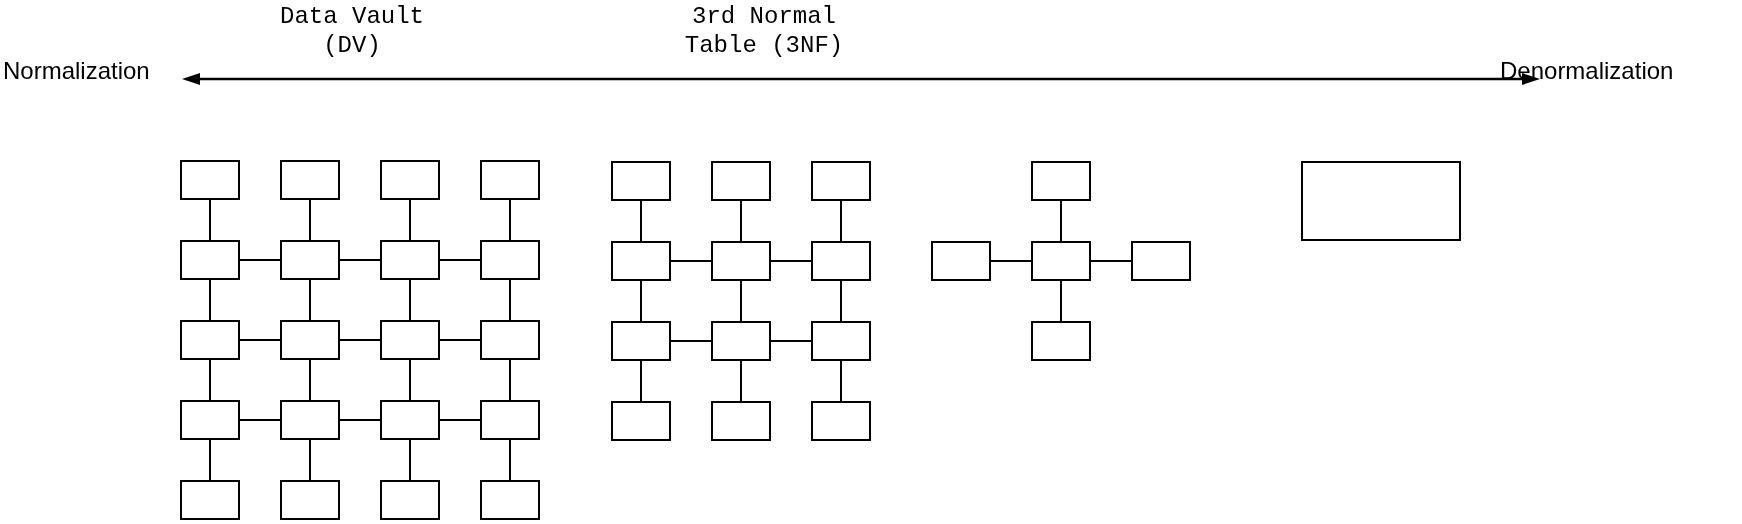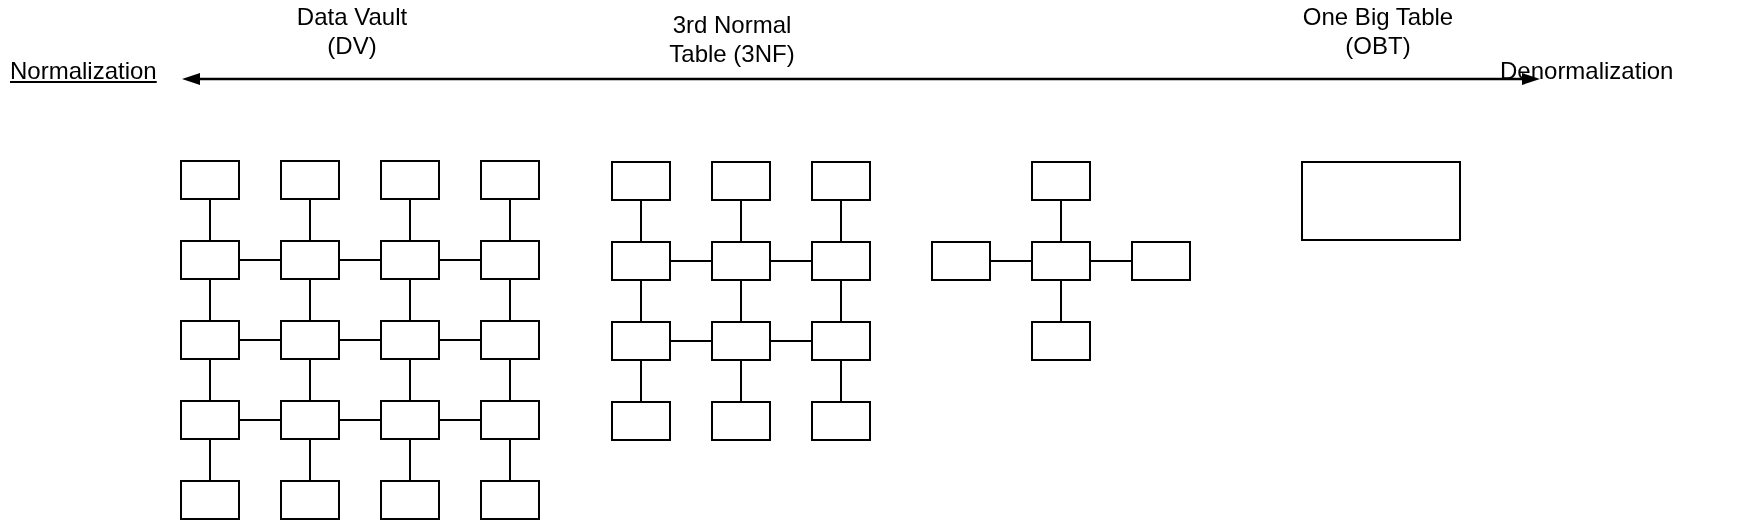--- a/index.html
+++ b/index.html
@@ -9,28 +9,29 @@
     background:#fff;
     font-family:"Liberation Sans", sans-serif;
     color:#000;
     overflow:hidden;
   }
   .side-label{
     position:absolute;
     font-size:24px;line-height:29px;
     white-space:nowrap;
   }
-  .left-label{left:10px;top:56px;text-decoration:underline;}
+  .left-label{left:3px;top:56px;}
   .right-label{left:1500px;top:56px;}
   .approach-title{
     position:absolute;top:2px;
     transform:translateX(-50%);
     text-align:center;
     font-size:24px;line-height:29px;
     white-space:nowrap;
+    font-family:Liberation Mono, monospace;
   }
   .axis-arrow{
     position:absolute;left:0;top:0;width:1742px;height:524px;
     pointer-events:none;
   }
   .diagrams{position:absolute;left:0;top:0;width:100%;height:100%;}
   .dbox{
     position:absolute;box-sizing:border-box;
     border:2px solid #000;background:#fff;
   }
@@ -50,30 +51,26 @@
       <line x1="198" y1="79" x2="1524" y2="79" stroke="#000000" stroke-width="2.7"></line>
       <polygon fill="#000000" points="182,79 200,73 200,85"></polygon>
       <polygon fill="#000000" points="1540,79 1522,73 1522,85"></polygon>
     </svg>
 
   <div class="approach-title" style="left: 352px;">
     <div>Data Vault</div>
     <div>(DV)</div>
   </div>
 
-  <div class="approach-title" style="left: 732px; margin-top: 8px;">
+  <div class="approach-title" style="left: 764px;">
     <div>3rd Normal</div>
     <div>Table (3NF)</div>
   </div>
 
 
-  <div class="approach-title" style="left: 1378px;">
-    <div>One Big Table</div>
-    <div>(OBT)</div>
-  </div>
 
   <div class="diagrams">
       <div class="">
         <div class="dbox" style="left: 180px; top: 160px; width: 60px; height: 40px;"></div>
         <div class="dbox" style="left: 280px; top: 160px; width: 60px; height: 40px;"></div>
         <div class="dbox" style="left: 380px; top: 160px; width: 60px; height: 40px;"></div>
         <div class="dbox" style="left: 480px; top: 160px; width: 60px; height: 40px;"></div>
         <div class="dbox" style="left: 180px; top: 240px; width: 60px; height: 40px;"></div>
         <div class="dbox" style="left: 280px; top: 240px; width: 60px; height: 40px;"></div>
         <div class="dbox" style="left: 380px; top: 240px; width: 60px; height: 40px;"></div>

